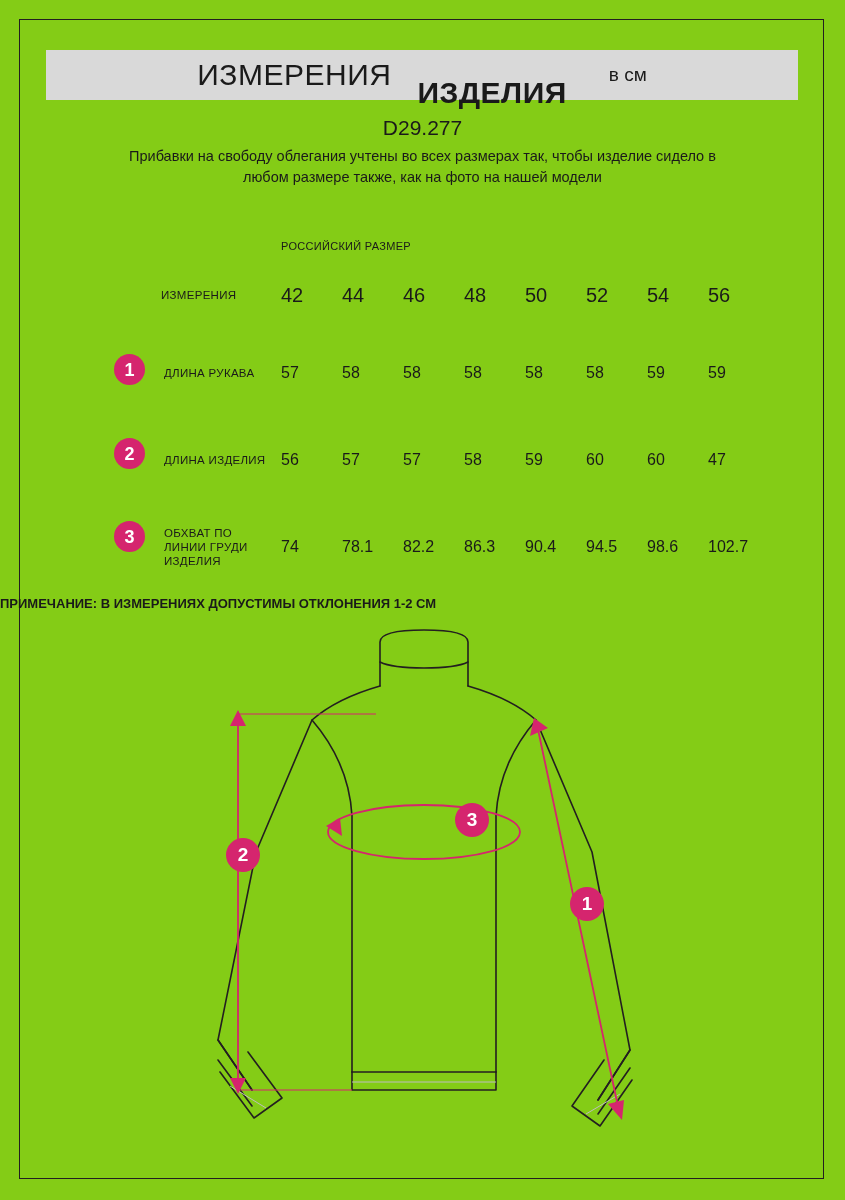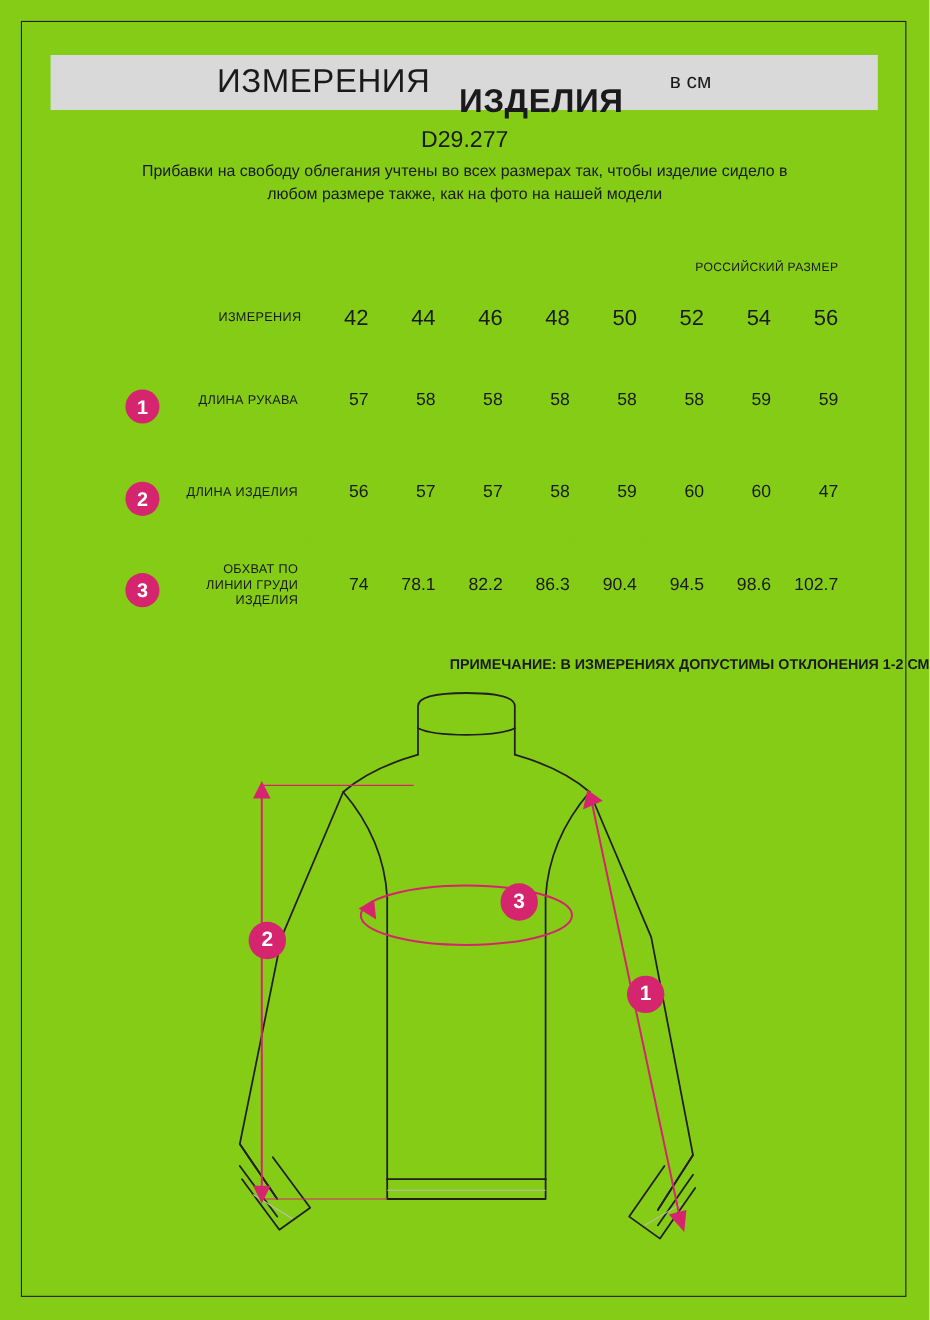--- a/index.html
+++ b/index.html
@@ -94,22 +94,22 @@
     left: 155px;
     top: 228px;
     width: 608px;
   }
   table.sizes {
     border-collapse: collapse;
     width: 608px;
     table-layout: fixed;
   }
   table.sizes td, table.sizes th {
-    border: 2px solid #84cc16;
-    text-align: right;
+    border: 5px solid #84cc16;
+    text-align: left;
     vertical-align: middle;
     font-weight: normal;
     color: #1a1a1a;
   }
   .col-label { width: 120px; }
   .col-size  { width: 61px; }
 
   .row-top th {
     height: 23px;
     font-size: 11px;
@@ -155,21 +155,21 @@
   }
   .b1 { left: 114px; top: 354px; }
   .b2 { left: 114px; top: 438px; }
   .b3 { left: 114px; top: 521px; }
 
   .note {
     position: absolute;
     left: 0;
     top: 596px;
     width: 845px;
-    text-align: right;
+    text-align: left;
     font-size: 13px;
     font-weight: bold;
     color: #1a1a1a;
   }
 
   
   .diagram {
     position: absolute;
     left: 200px;
     top: 620px;

